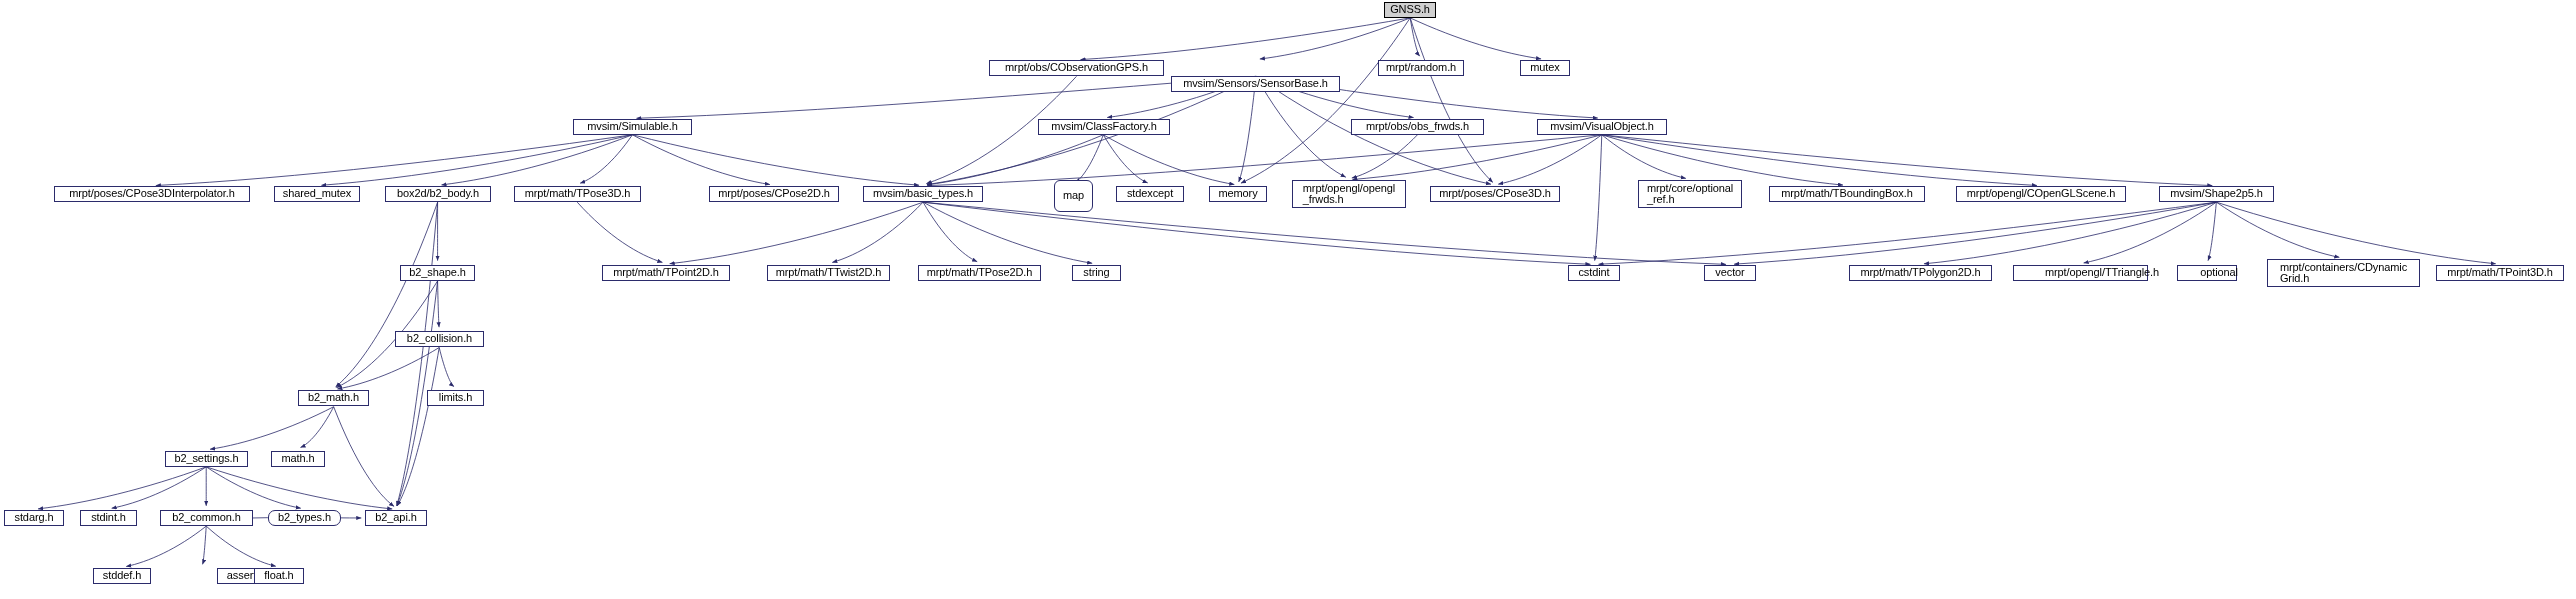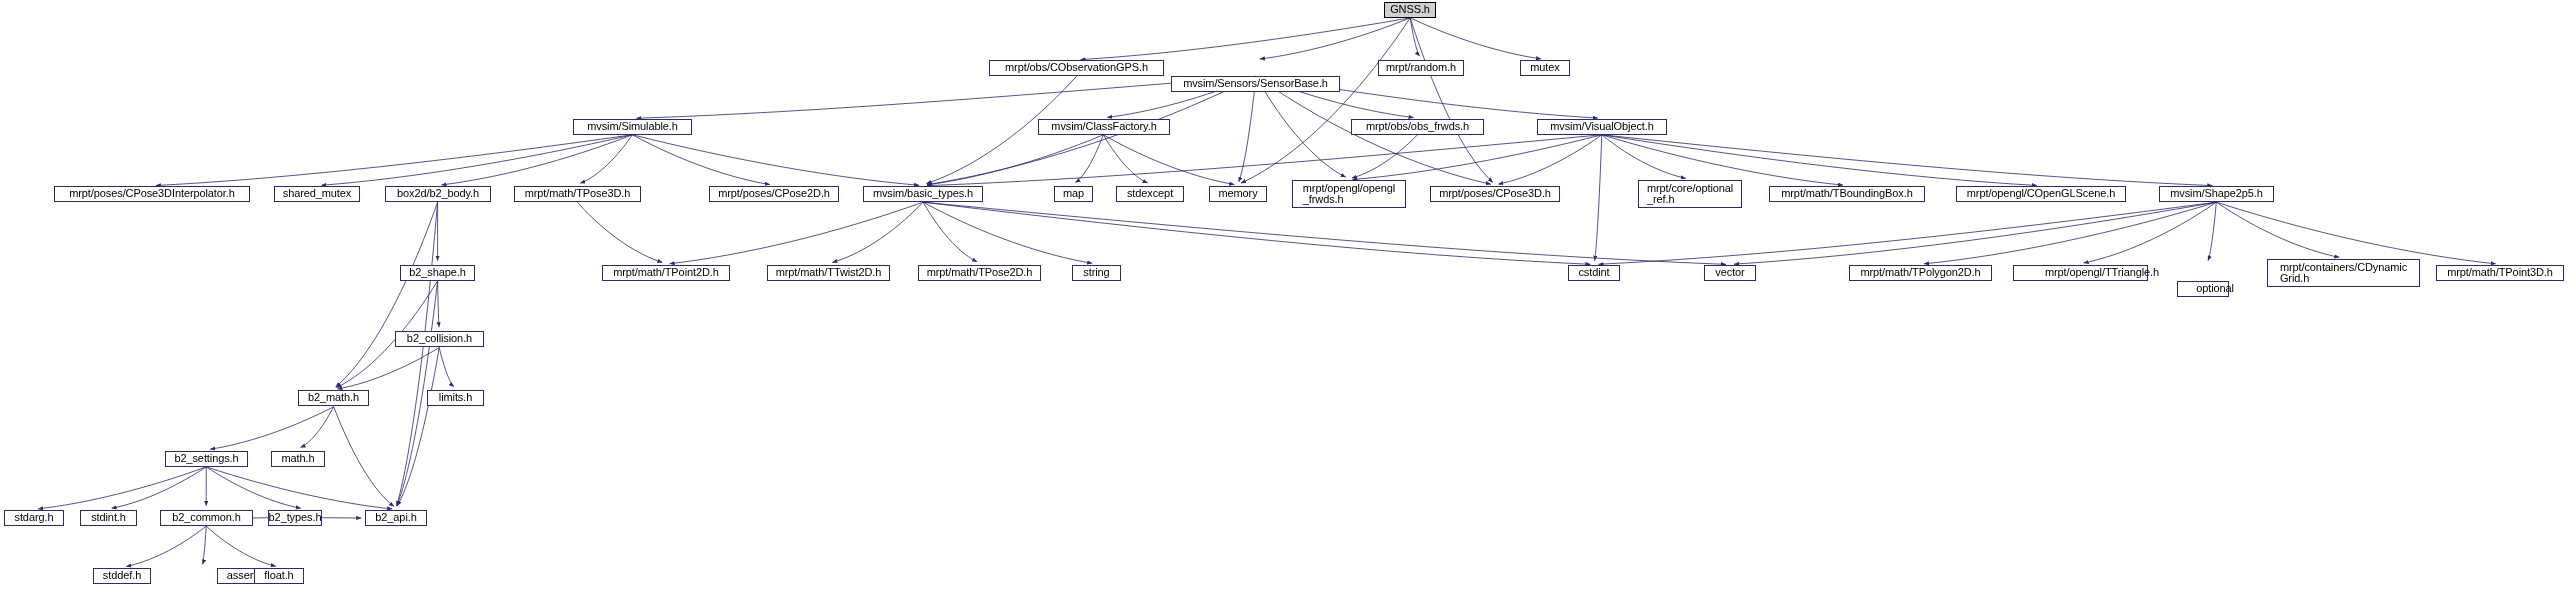--- a/index.html
+++ b/index.html
@@ -134,52 +134,52 @@
       <div class="node" style="left: 573px; top: 119px; width: 119px; height: 16px;">mvsim/Simulable.h</div>
       <div class="node" style="left: 1038px; top: 119px; width: 132px; height: 16px;">mvsim/ClassFactory.h</div>
       <div class="node" style="left: 1351px; top: 119px; width: 133px; height: 16px;">mrpt/obs/obs_frwds.h</div>
       <div class="node" style="left: 1537px; top: 119px; width: 130px; height: 16px;">mvsim/VisualObject.h</div>
       <div class="node" style="left: 54px; top: 186px; width: 196px; height: 16px;">mrpt/poses/CPose3DInterpolator.h</div>
       <div class="node" style="left: 274px; top: 186px; width: 86px; height: 16px;">shared_mutex</div>
       <div class="node" style="left: 385px; top: 186px; width: 106px; height: 16px;">box2d/b2_body.h</div>
       <div class="node" style="left: 514px; top: 186px; width: 127px; height: 16px;">mrpt/math/TPose3D.h</div>
       <div class="node" style="left: 709px; top: 186px; width: 130px; height: 16px;">mrpt/poses/CPose2D.h</div>
       <div class="node" style="left: 863px; top: 186px; width: 120px; height: 16px;">mvsim/basic_types.h</div>
-      <div class="node" style="left: 1054px; top: 186px; width: 39px; height: 16px;">map</div>
+      <div class="node" style="left: 1054px; top: 180px; width: 39px; height: 32px; border-radius: 6px;">map</div>
       <div class="node" style="left: 1116px; top: 186px; width: 68px; height: 16px;">stdexcept</div>
       <div class="node" style="left: 1209px; top: 186px; width: 58px; height: 16px;">memory</div>
       <div class="node" style="left: 1292px; top: 180px; width: 114px; height: 28px;">mrpt/opengl/opengl
 _frwds.h</div>
       <div class="node" style="left: 1430px; top: 186px; width: 130px; height: 16px;">mrpt/poses/CPose3D.h</div>
       <div class="node" style="left: 1638px; top: 180px; width: 104px; height: 28px;">mrpt/core/optional
 _ref.h</div>
       <div class="node" style="left: 1769px; top: 186px; width: 156px; height: 16px;">mrpt/math/TBoundingBox.h</div>
       <div class="node" style="left: 1956px; top: 186px; width: 170px; height: 16px;">mrpt/opengl/COpenGLScene.h</div>
       <div class="node" style="left: 2159px; top: 186px; width: 115px; height: 16px;">mvsim/Shape2p5.h</div>
       <div class="node" style="left: 400px; top: 265px; width: 75px; height: 16px;">b2_shape.h</div>
       <div class="node" style="left: 602px; top: 265px; width: 128px; height: 16px;">mrpt/math/TPoint2D.h</div>
       <div class="node" style="left: 767px; top: 265px; width: 123px; height: 16px;">mrpt/math/TTwist2D.h</div>
       <div class="node" style="left: 918px; top: 265px; width: 123px; height: 16px;">mrpt/math/TPose2D.h</div>
       <div class="node" style="left: 1072px; top: 265px; width: 49px; height: 16px;">string</div>
       <div class="node" style="left: 1568px; top: 265px; width: 52px; height: 16px;">cstdint</div>
       <div class="node" style="left: 1704px; top: 265px; width: 52px; height: 16px;">vector</div>
       <div class="node" style="left: 1849px; top: 265px; width: 143px; height: 16px;">mrpt/math/TPolygon2D.h</div>
       <div class="node" style="left: 2013px; top: 265px; width: 135px; height: 16px; padding-left: 43px;">mrpt/opengl/TTriangle.h</div>
-      <div class="node" style="left: 2177px; top: 281px; width: 52px; height: 16px; padding-left: 24px;">optional</div>
+      <div class="node" style="left: 2177px; top: 265px; width: 60px; height: 16px; padding-left: 24px;">optional</div>
       <div class="node" style="left: 2267px; top: 259px; width: 153px; height: 28px;">mrpt/containers/CDynamic
 Grid.h</div>
       <div class="node" style="left: 2436px; top: 265px; width: 128px; height: 16px;">mrpt/math/TPoint3D.h</div>
       <div class="node" style="left: 395px; top: 331px; width: 89px; height: 16px;">b2_collision.h</div>
       <div class="node" style="left: 298px; top: 390px; width: 71px; height: 16px;">b2_math.h</div>
       <div class="node" style="left: 427px; top: 390px; width: 57px; height: 16px;">limits.h</div>
       <div class="node" style="left: 165px; top: 451px; width: 83px; height: 16px;">b2_settings.h</div>
       <div class="node" style="left: 271px; top: 451px; width: 54px; height: 16px;">math.h</div>
       <div class="node" style="left: 4px; top: 510px; width: 60px; height: 16px;">stdarg.h</div>
       <div class="node" style="left: 80px; top: 510px; width: 57px; height: 16px;">stdint.h</div>
       <div class="node" style="left: 160px; top: 510px; width: 93px; height: 16px;">b2_common.h</div>
-      <div class="node" style="left: 268px; top: 510px; width: 54px; height: 16px;">b2_types.h</div>
+      <div class="node" style="left: 268px; top: 510px; width: 73px; height: 16px; border-radius: 7px;">b2_types.h</div>
       <div class="node" style="left: 365px; top: 510px; width: 62px; height: 16px;">b2_api.h</div>
       <div class="node" style="left: 93px; top: 568px; width: 58px; height: 16px;">stddef.h</div>
       <div class="node" style="left: 173px; top: 568px; width: 58px; height: 16px; margin-left: 44px;">assert.h</div>
       <div class="node" style="left: 254px; top: 568px; width: 50px; height: 16px;">float.h</div>
     </div>
 </div>
 
 
 </body></html>

